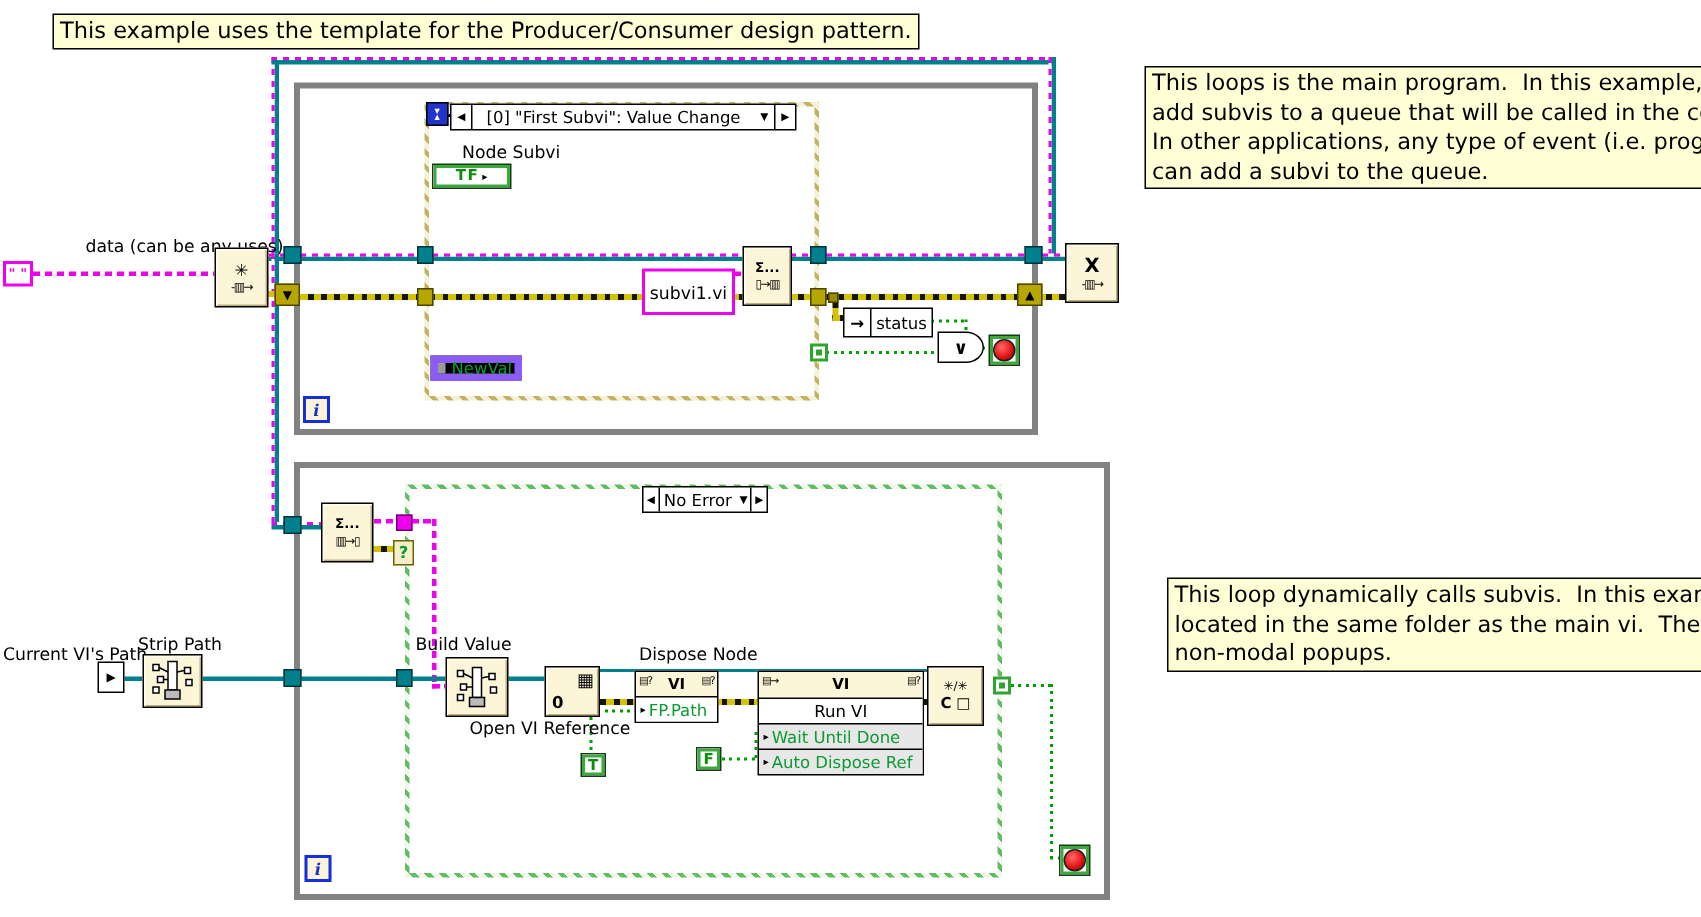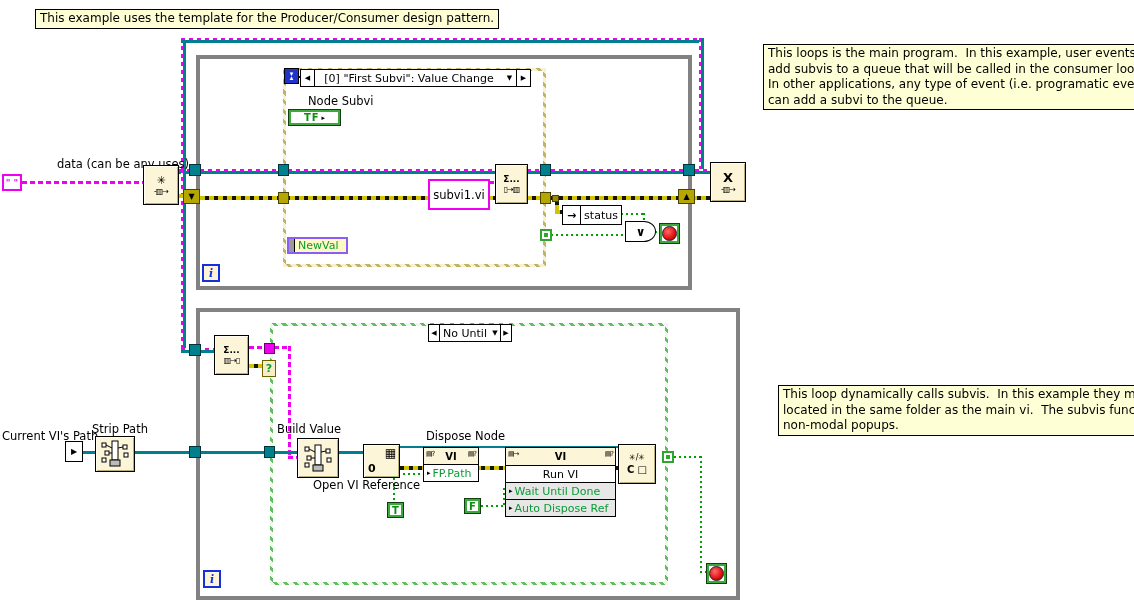--- a/index.html
+++ b/index.html
@@ -1,19 +1,19 @@
 <!DOCTYPE html>
 <html><head>
 <meta charset="utf-8">
 <style>
   html,body{margin:0;padding:0;background:#fff}
   #diagram{position:relative;width:1134px;height:611px;background:#fff;
     font-family:"DejaVu Sans",sans-serif;overflow:hidden;color:#000}
   .abs{position:absolute;box-sizing:border-box}
-  .comment{background:#FFFFD5;border:1px solid #000;padding:1px 4px;font-size:12px;
+  .comment{background:#FFFFD5;border:1px solid #000;padding:1px 4px;font-size:15px;
     line-height:1.3;white-space:pre}
   .lbl{font-size:11.5px;white-space:nowrap}
   .loop{border:4px solid #828282}
   .hatch-ev{background:repeating-linear-gradient(45deg,#F6F1D5 0 4px,#C2B264 4px 7px)}
   .hatch-case{background:repeating-linear-gradient(45deg,#EFF8EA 0 4px,#62BC62 4px 7px)}
   .inner{position:absolute;left:3px;top:3px;right:3px;bottom:3px;background:#fff}
   .node{background:#FDF5D7;border:1px solid #000;
     box-shadow:inset 1px 1px 0 #FFFDF2,inset -1px -1px 0 #B9AE7E;
     display:flex;flex-direction:column;align-items:center;justify-content:center;
     line-height:1;text-align:center}
@@ -62,21 +62,21 @@
     border-top:1px solid #000;padding:0 3px;background:#fff;white-space:nowrap;position:relative}
   .irow:first-child{border-top:none}
   .irow.hdr-row{background:#FDF5D7;justify-content:center}
   .irow.gray{background:#E7E7E7}
   .irow.center{justify-content:center}
   .mark{font-size:7px;margin-right:2px;color:#000}
   .corner{position:absolute;font-size:7px;top:2px;letter-spacing:-1px;color:#000}
   .orgate{background:#fff;border:1px solid #000;border-radius:0 12px 12px 0/0 50% 50% 0;
     display:flex;align-items:center;justify-content:center;font-weight:bold;font-size:12px}
   .strconst{background:#fff;border:2px solid #F000F0;display:flex;align-items:center;justify-content:center;font-size:11.5px}
-  .newval{background:#fef9c3;border:2px solid #8b5cf6;display:flex;align-items:center}
+  .newval{background:#000000;border:5px solid #8b5cf6;display:flex;align-items:center}
   .newval .bar{width:5px;align-self:stretch;background:#9a9a9a;border-right:1px solid #000}
   .newval span{padding-left:3px;font-size:11px}
   .unb{background:#fff;border:1px solid #000;display:flex;align-items:stretch;font-size:11px}
   .unb .arrcell{width:17px;border-right:1px solid #000;display:flex;align-items:center;justify-content:center;font-weight:bold}
   .unb .fld{flex:1;display:flex;align-items:center;justify-content:center}
   .vipath{background:#fff;border:1px solid #000;display:flex;align-items:center;justify-content:center;font-size:8px}
 </style>
 </head>
 <body>
 
@@ -219,21 +219,21 @@
   <div class="abs tun-teal" style="left:540px;top:164px;width:11px;height:12px"></div>
   <div class="abs tun-teal" style="left:683px;top:164px;width:12px;height:12px"></div>
   <div class="abs tun-olive" style="left:278px;top:192px;width:11px;height:12px"></div>
   <div class="abs tun-olive" style="left:540px;top:192px;width:11px;height:12px"></div>
   <div class="abs tun-bool" style="left:540px;top:229px;width:12px;height:12px">
       <i></i>
     </div>
 
   <div class="abs hdr" style="left:428px;top:324px;width:84px;height:18px">
     <span class="cell arr arr-l">◀</span>
-    <span class="cell ttl">No Until</span>
+    <span class="cell ttl">No Error</span>
     <span class="cell dd">▼</span>
     <span class="cell arr arr-r">▶</span>
   </div>
 
   <div class="abs node" style="left:214px;top:335px;width:35px;height:40px">
     <span class="glyph-top" style="font-size:9px">Σ...</span>
     <span class="glyph-bot">▥→▯</span>
   </div>
 
   <div class="abs tun-teal" style="left:189px;top:344px;width:12px;height:12px"></div>

